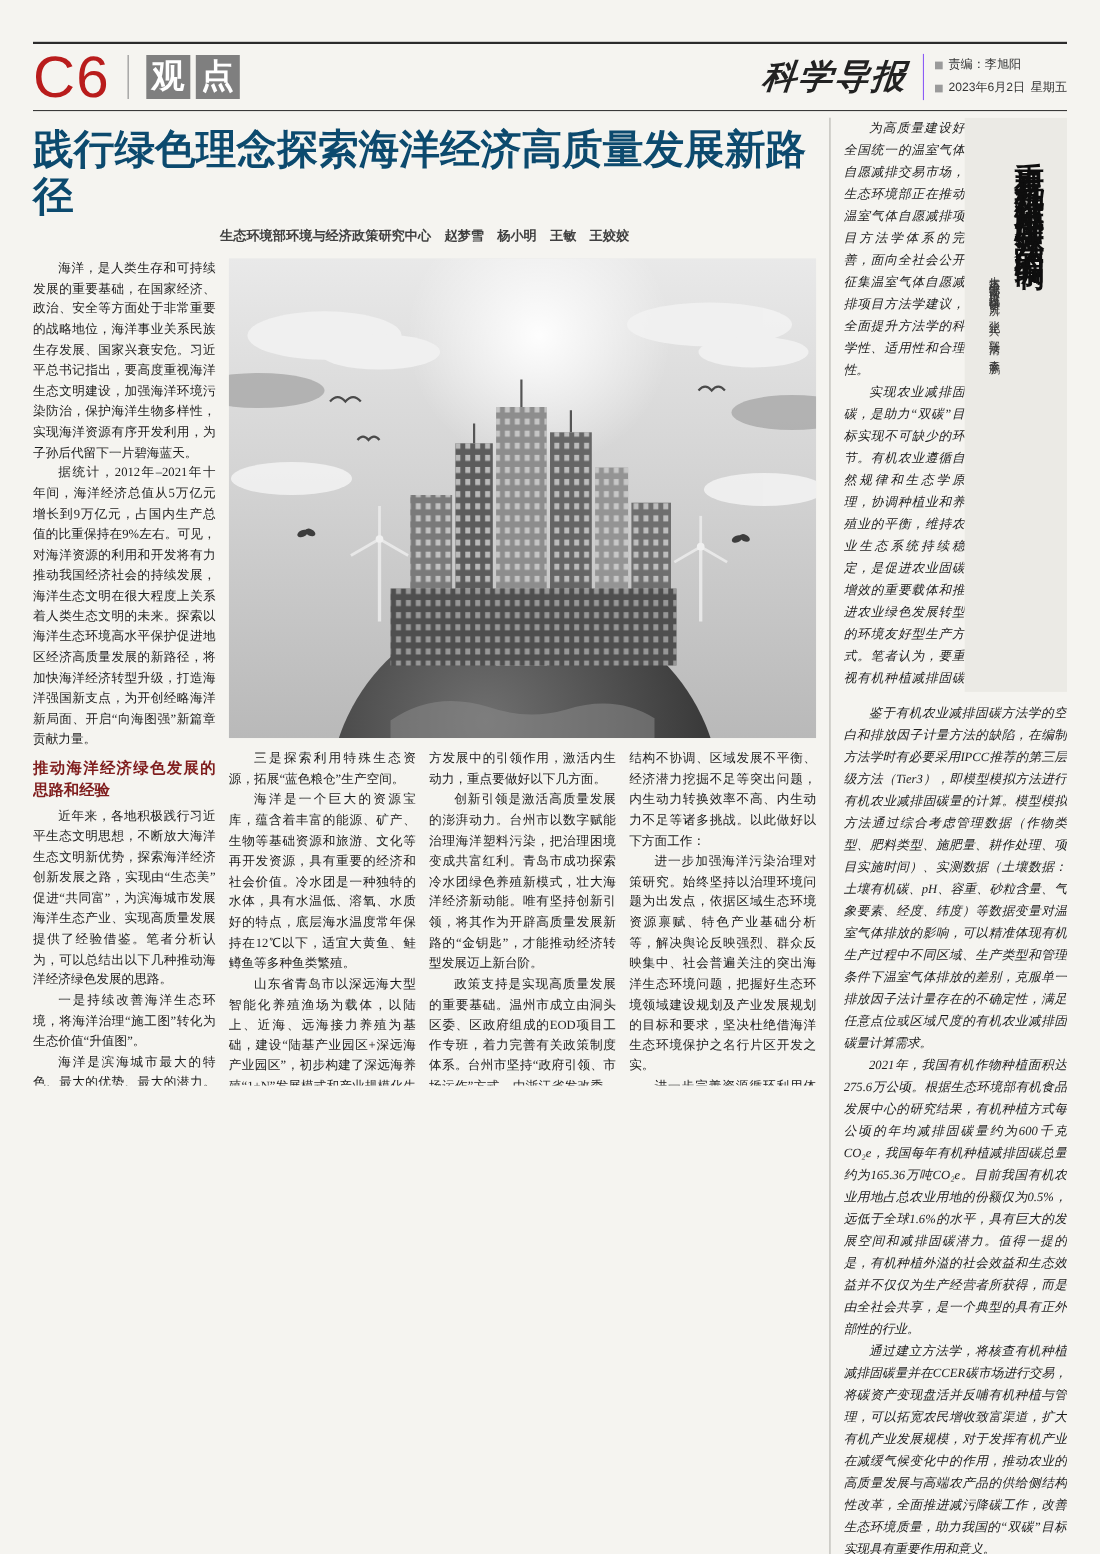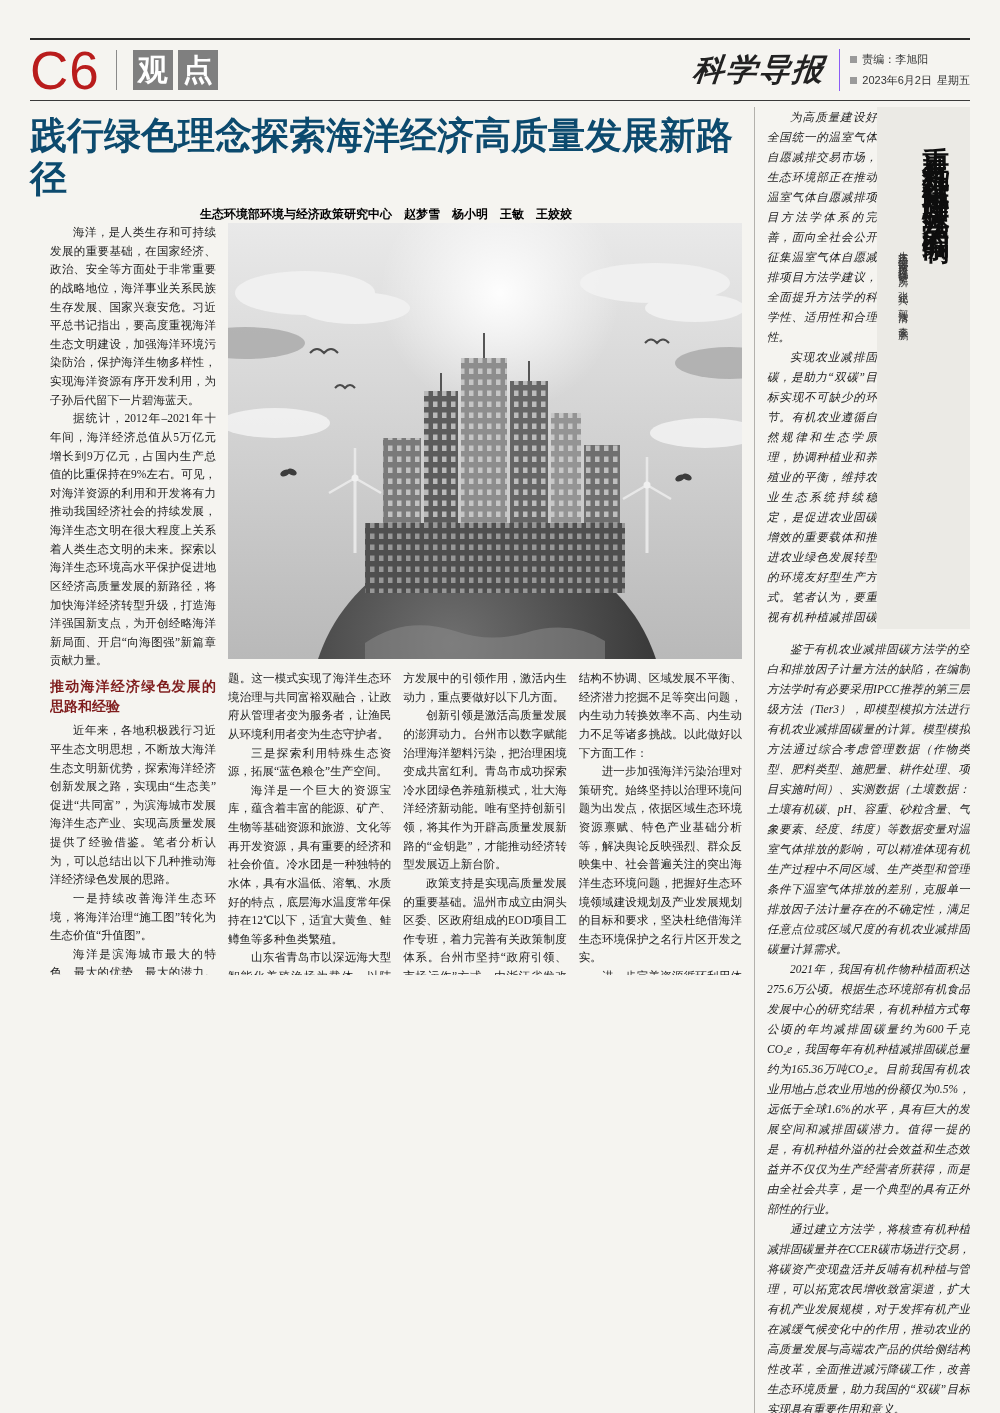--- a/index.html
+++ b/index.html
@@ -27,22 +27,22 @@
   .sq { width:7px; height:7px; background:#9a9a9a; display:inline-block; flex:none; }
   .header-bottom { border-bottom:1px solid #3a3a3a; }
 
   
   .main-wrap { display:flex; gap:12px; margin-top:6px; }
   .main-left { width:712px; flex:none; }
   .v-divider { width:1px; background:#b3b1ac; }
   .main-head { font-family:"Liberation Sans", sans-serif; font-weight:900; font-size:37px;
                text-align:left; color:#0c4a6e; margin:8px 0 6px; letter-spacing:0; line-height:1.15; }
   .main-byline { text-align:center; font-family:"Liberation Sans", sans-serif; font-weight:bold;
-                 font-size:12px; color:#000000; }
-  .main-body { display:flex; gap:12px; height:752px; overflow:hidden;margin-left:20px; }
+                 font-size:12px; margin-bottom:12px; color:#404040; }
+  .main-body { display:flex; gap:12px; height:752px; overflow:hidden; }
   .mcol { width:166px; flex:none; font-size:11.5px; line-height:1.62; text-align:justify; overflow:hidden; }
   .main-right { flex:1; display:flex; flex-direction:column; overflow:hidden; }
   .art-image { height:436px; margin-bottom:10px; background:#dcdcdc; }
   .art-image svg { display:block; width:100%; height:100%; }
   .mr-cols { display:flex; gap:12px; flex:1; overflow:hidden; }
   .mr-cols .mcol { flex:1; width:auto; }
   p.para { text-indent:2em; margin:0; }
   p.cont { text-indent:0; }
   h3.subhead { font-family:"Liberation Sans", sans-serif; font-weight:bold; font-size:14px;
                line-height:1.4; margin:7px 0 5px; text-indent:0; color:#7f1d1d; }
@@ -198,21 +198,20 @@
                 <line x1="269" y1="135" x2="269" y2="110" stroke="#555" stroke-width="2"></line>
                 <line x1="314" y1="158" x2="314" y2="138" stroke="#555" stroke-width="2"></line>
                 <line x1="226" y1="168" x2="226" y2="150" stroke="#555" stroke-width="2"></line>
               </g>
             </svg>
           </div>
 
           <div class="mr-cols">
 
             <div class="mcol">
-              <p class="para cont">题。这一模式实现了海洋生态环境治理与共同富裕双融合，让政府从管理者变为服务者，让渔民从环境利用者变为生态守护者。</p>
               <p class="para">三是探索利用特殊生态资源，拓展“蓝色粮仓”生产空间。</p>
               <p class="para">海洋是一个巨大的资源宝库，蕴含着丰富的能源、矿产、生物等基础资源和旅游、文化等再开发资源，具有重要的经济和社会价值。冷水团是一种独特的水体，具有水温低、溶氧、水质好的特点，底层海水温度常年保持在12℃以下，适宜大黄鱼、鲑鳟鱼等多种鱼类繁殖。</p>
               <p class="para">山东省青岛市以深远海大型智能化养殖渔场为载体，以陆上、近海、远海接力养殖为基础，建设“陆基产业园区+深远海产业园区”，初步构建了深远海养殖“1+N”发展模式和产业规模化生产模式。当前，有关市场主体已成功解决在低纬度海域养殖三文鱼的技术难题，开辟我国高品质水产蛋白的供给新空间，带动深远海养殖及疫苗生产服务、冷链物流、装备制造等关联配套产业的集群式发展，开创了现代渔业建设新局面，打造出环境友好型、质量效益型、创新引领型、统筹发展型的“海上粮仓”。</p>
 
             </div>
 
             <div class="mcol">
               <p class="para cont">方发展中的引领作用，激活内生动力，重点要做好以下几方面。</p>
               <p class="para">创新引领是激活高质量发展的澎湃动力。台州市以数字赋能治理海洋塑料污染，把治理困境变成共富红利。青岛市成功探索冷水团绿色养殖新模式，壮大海洋经济新动能。唯有坚持创新引领，将其作为开辟高质量发展新路的“金钥匙”，才能推动经济转型发展迈上新台阶。</p>
               <p class="para">政策支持是实现高质量发展的重要基础。温州市成立由洞头区委、区政府组成的EOD项目工作专班，着力完善有关政策制度体系。台州市坚持“政府引领、市场运作”方式，由浙江省发改委、省生态环境厅等单位提供政策指导。青岛市有关单位与企业签订合作框架协议，对深远海养殖项目按政策价格支持。唯有坚持高位统筹，完善各项工作政策机制，才能确保经济发展强劲有序。</p>

